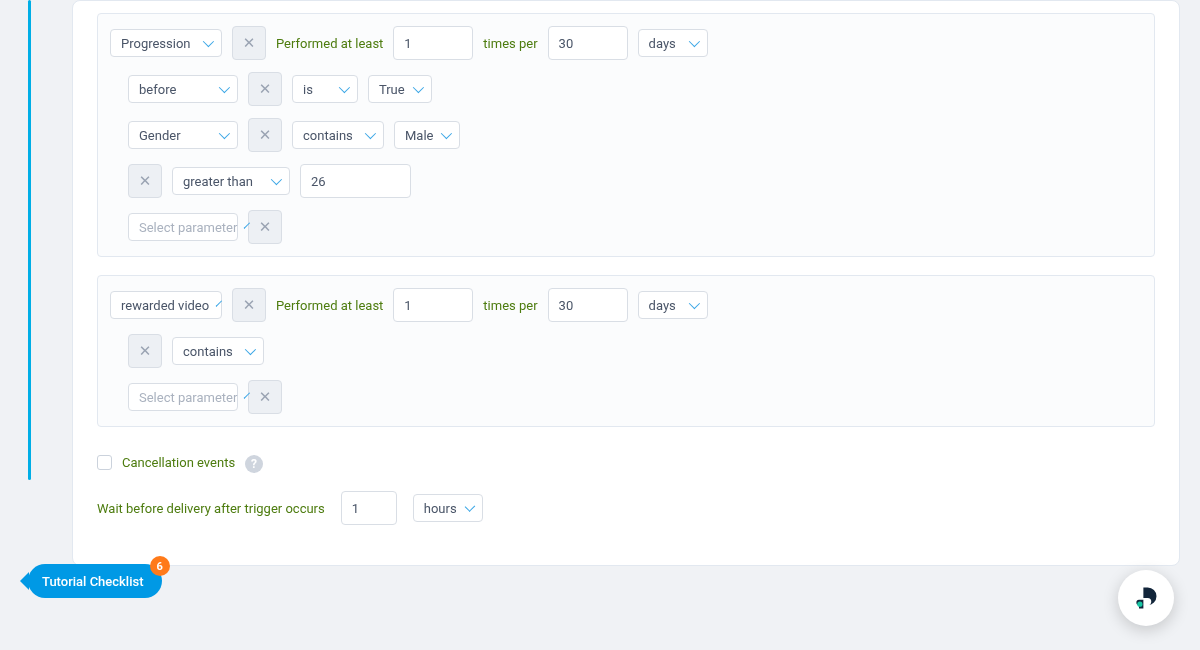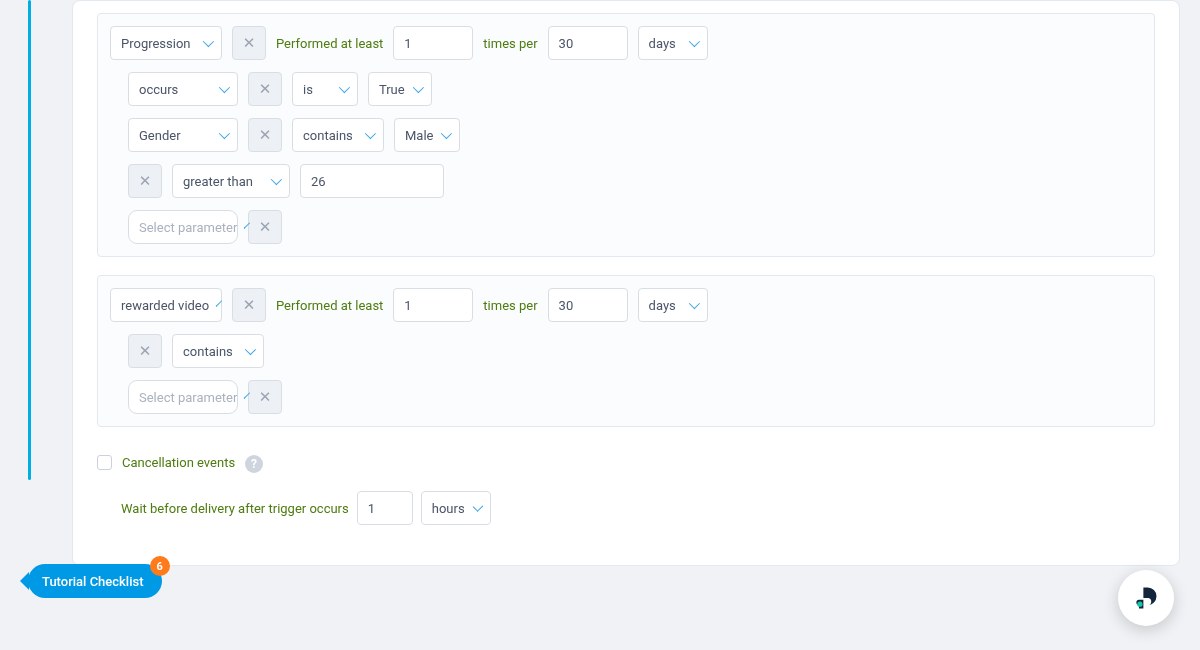--- a/index.html
+++ b/index.html
@@ -52,27 +52,27 @@
   }
   .rule-row:last-child { margin-bottom: 0; }
   .indent { padding-left: 18px; }
   .sel {
     display: inline-flex;
     align-items: center;
     justify-content: space-between;
     background: #fff;
     border: 1px solid #d9dee5;
     border-radius: 4px;
-    height: 34px;
+    height: 28px;
     padding: 0 10px;
     color: #4a5568;
     cursor: pointer;
     white-space: nowrap;
   }
-  .sel.placeholder { color: #aab2bf; border-radius: 9px; }
+  .sel.placeholder { color: #aab2bf; }
   .sel .caret {
     margin-left: 8px;
     width: 8px; height: 8px;
     border-right: 1.5px solid #9aa3b2;
     border-bottom: 1.5px solid #9aa3b2;
     transform: rotate(45deg) translateY(-2px);
   }
   .sel.blue .caret { border-color: #3aa6e6; }
   .xbtn {
     width: 34px; height: 34px;
@@ -98,21 +98,21 @@
     color: #4a5568;
     font: inherit;
   }
   .w-event { width: 112px; }
   .w-param { width: 110px; }
   .w-op    { width: auto; min-width: 54px; gap: 18px; }
   .w-op-md { width: 92px; }
   .w-op-lg { width: 118px; text-align: center; }
   .w-unit  { width: 70px; }
   .w-num   { width: 80px; }
-  .w-num-lg{ width: 144px; }
+  .w-num-lg{ width: 111px; }
 
   .section-row {
     display: flex;
     gap: 10px;
     padding: 10px 0;
   }
   .chk {
     width: 15px; height: 15px;
     border: 1.5px solid #cbd2dc;
     border-radius: 3px;
@@ -126,23 +126,22 @@
     display: inline-flex;
     align-items: center;
     justify-content: center;
     font-size: 12px;
     font-weight: 700;
   }
 
   .wait-row {
     display: flex;
     align-items: center;
-    gap: 8px;
+    gap: 16px;
     padding: 8px 0 16px 0;
-    margin-left: 24px;
   }
 
   
   .tutorial-pill {
     position: absolute;
     left: 28px;
     bottom: 52px;
     background: #0099e5;
     color: #fff;
     height: 34px;
@@ -216,21 +215,21 @@
               <input class="inp w-num" value="1" style="">
               <span class="txt">times per</span>
               <input class="inp w-num" value="30" style="">
               <span class="sel blue w-unit">
                 <span>days</span>
                 <span class="caret"></span>
               </span>
             </div>
             <div class="rule-row indent">
               <span class="sel blue w-param">
-                <span>occurs</span>
+                <span>before</span>
                 <span class="caret"></span>
               </span>
               <span class="xbtn">✕</span>
               <span class="sel blue w-op">
                 <span>is</span>
                 <span class="caret"></span>
               </span>
               <span class="sel blue ">
                 <span>True</span>
                 <span class="caret"></span>

